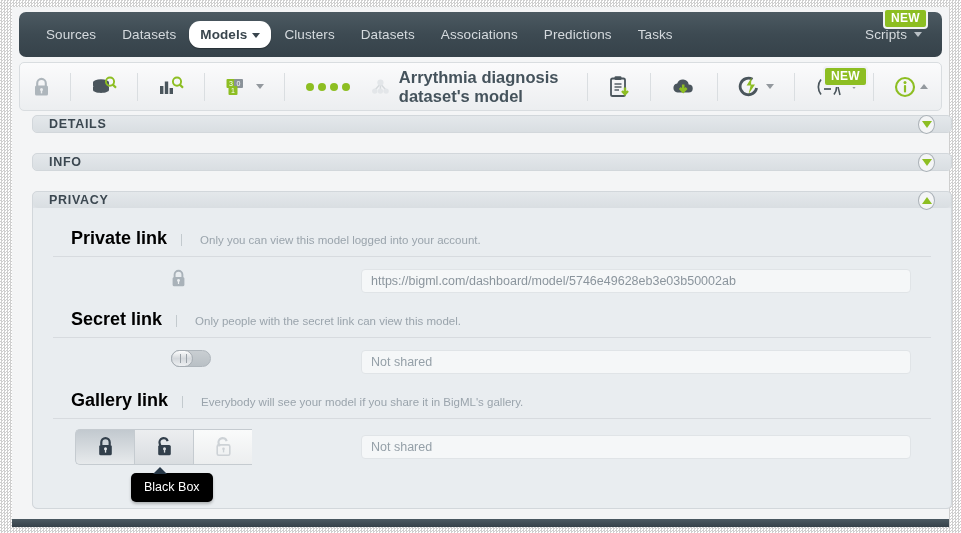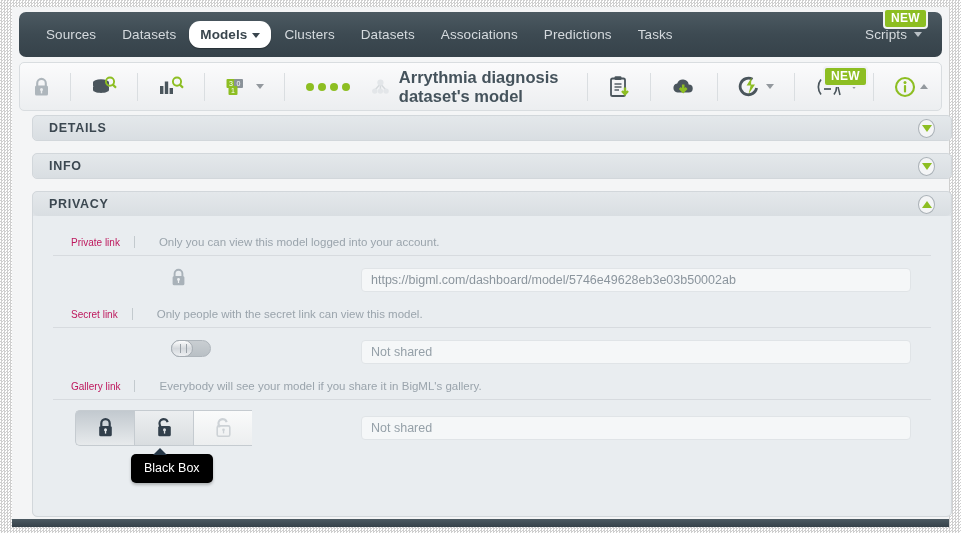--- a/index.html
+++ b/index.html
@@ -126,21 +126,21 @@
   
   .section {
     position: absolute;
     left: 20px;
     width: 920px;
     background: #dfe3e7;
     border: 1px solid #d2d7db;
     border-radius: 5px;
   }
   .sec-head {
-    height: 24px;
+    height: 16px;
     display: flex;
     align-items: center;
     padding: 0 16px;
     font-size: 12.5px;
     font-weight: bold;
     color: #3b4750;
     letter-spacing: .7px;
     background: linear-gradient(180deg,#e4e8eb 0%,#d9dee2 100%);
     border-radius: 5px;
   }
@@ -177,30 +177,30 @@
     height: 300px;
   }
   .prow { margin-bottom: 6px; }
   .prow-head {
     display: flex;
     align-items: baseline;
     padding: 0 0 7px 18px;
     border-bottom: 1px solid #d7dbdf;
   }
   .prow-label {
-    font-size: 10px;
-    font-weight: normal;
-    color: #be185d;
+    font-size: 18px;
+    font-weight: bold;
+    color: #000000;
     margin-right: 14px;
   }
   .prow-desc {
     font-size: 11.5px;
     color: #9aa4ac;
     border-left: 1px solid #c3cace;
-    padding-left: 24px;
+    padding-left: 18px;
   }
   .prow-body {
     display: flex;
     align-items: flex-start;
     padding: 12px 0 10px 18px;
     min-height: 46px;
   }
   .ctrl-slot {
     width: 290px;
     display: flex;

